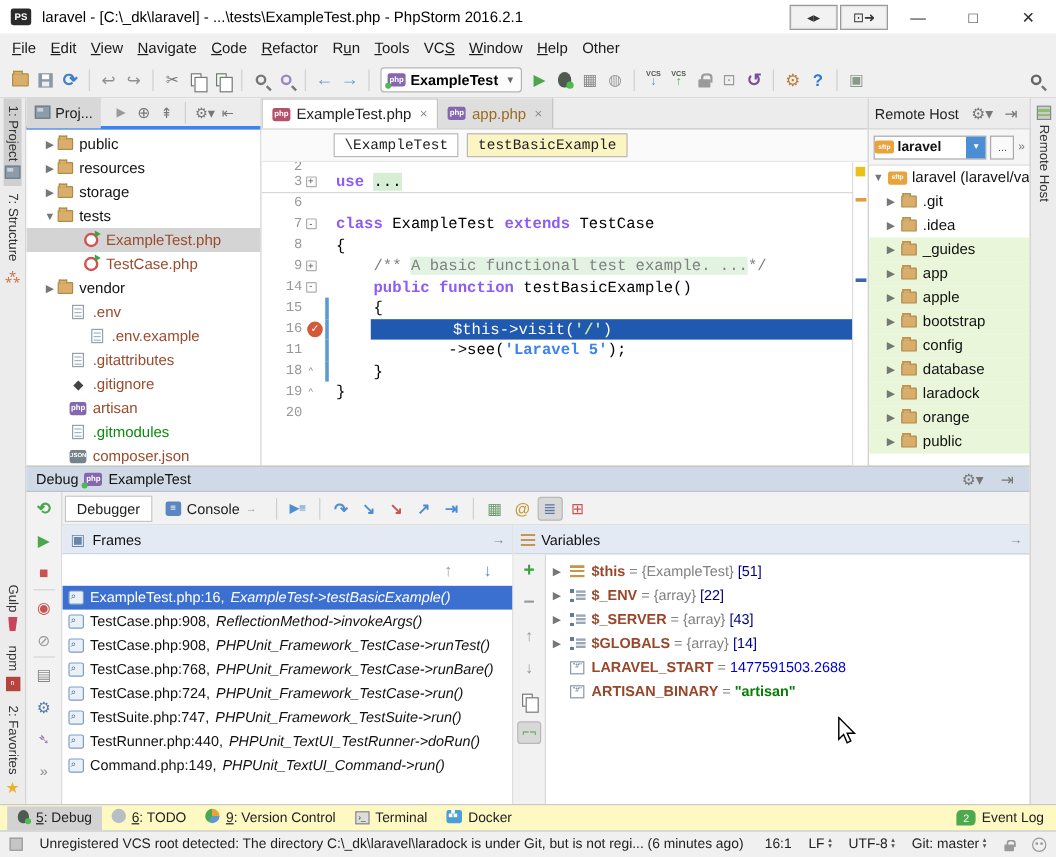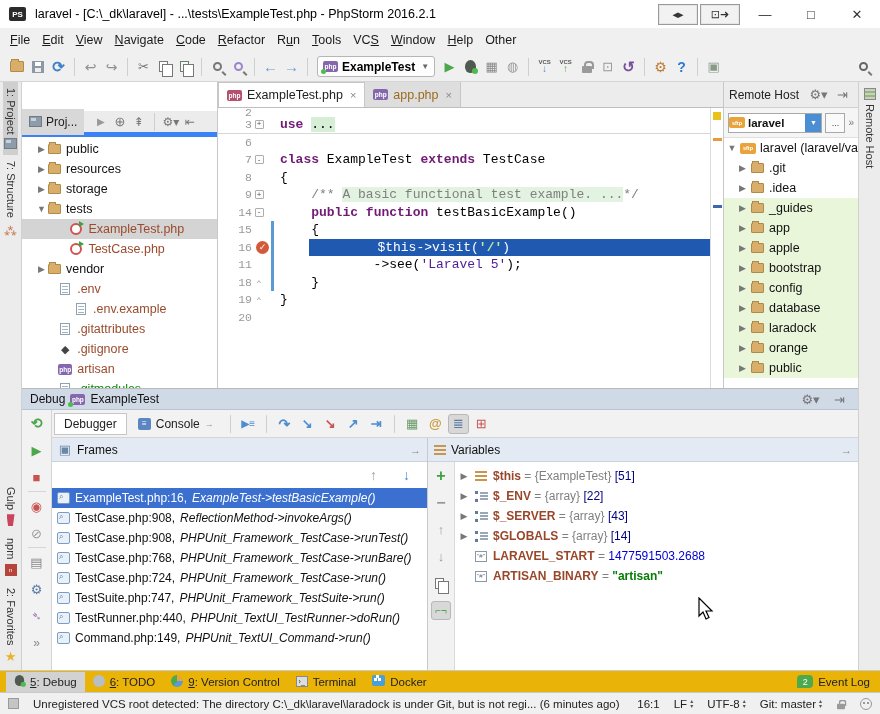--- a/index.html
+++ b/index.html
@@ -44,21 +44,21 @@
 .stripe-left{border-right:1px solid #D0D0D0;}
 .stripe-right{border-left:1px solid #D0D0D0;}
 .vbtn{writing-mode:vertical-lr;display:flex;align-items:center;padding:6px 1px;gap:4px;}
 .vbtn.active{background:#CFCFCF;}
 .vbtn .vicon{writing-mode:horizontal-tb;}
 .stripe .spacer{flex:1;}
 .workspace{flex:1;display:flex;flex-direction:column;width:836px;}
 .top-area{display:flex;height:306px;}
 
 .project{width:196px;display:flex;flex-direction:column;border-right:1px solid #C8C8C8;background:#FFF;}
-.pp-header{height:26px;background:#ECECEC;border-bottom:5px solid #3b82f6;display:flex;align-items:center;margin-top:29px;}
+.pp-header{height:26px;background:#ECECEC;border-bottom:3px solid #3b82f6;display:flex;align-items:center;}
 .pp-tab{height:26px;display:flex;align-items:center;background:#D8D8D8;padding:0 7px;gap:4px;font-size:12px;color:#222;}
 .pp-icons{display:flex;align-items:center;margin-left:8px;gap:2px;color:#777;}
 .pp-icons .g{width:17px;}
 .tree{flex:1;overflow:hidden;padding-top:2px;}
 .trow{height:20px;display:flex;align-items:center;font-size:12.5px;white-space:nowrap;}
 .trow .arr{width:11px;font-size:9px;color:#777;text-align:center;flex:none;}
 .trow .ticon{margin-right:5px;flex:none;display:inline-flex;align-items:center;justify-content:center;width:14px;}
 .trow.selected{background:#D4D4D4;}
 .tfolder{width:13px;height:10px;background:#D8AE6A;border:1px solid #AE8B4B;border-radius:1px;position:relative;display:inline-block;}
 .tfolder:before{content:"";position:absolute;top:-3px;left:0;width:5px;height:2px;background:#D8AE6A;border:1px solid #AE8B4B;border-bottom:none;}
@@ -90,24 +90,24 @@
 .crow .gut{width:56px;flex:none;display:flex;align-items:center;height:100%;position:relative;}
 .crow .lnum{width:34px;text-align:right;color:#999;font-size:11.5px;font-family:"Liberation Mono",monospace;}
 .crow .fold{width:14px;text-align:center;font-size:8px;color:#888;display:flex;align-items:center;justify-content:center;}
 .crow .fold.fbox{width:9px;height:9px;border:1px solid #AEAEAE;background:#FCFCFC;border-radius:1px;font-size:8px;line-height:8px;color:#555;margin:0 2.5px;}
 .crow .vcsbar{position:absolute;right:0px;top:0;width:3px;height:100%;background:#5B9BD5;}
 .crow .ctext{font-family:"Liberation Mono",monospace;font-size:13px;white-space:pre;padding-left:6px;flex:1;height:100%;display:flex;align-items:center;}
 .crow.exec .ctext{background:#2059B0;margin-left:35px;}
 .crow.sepline{border-bottom:1px solid #D8D8D8;}
 .crow.exec .ctext, .crow.exec .tk-kw, .crow.exec .tk-pl{color:#FFF;}
 .crow.exec .tk-st{color:#BFE6A0;font-weight:bold;}
-.tk-kw{color:#701a75;font-weight:bold;}
+.tk-kw{color:#8b5cf6;font-weight:bold;}
 .tk-pl{color:#000;}
 .tk-cm{color:#808080;}
-.tk-st{color:#4c1d95;font-weight:normal;}
+.tk-st{color:#3b82f6;font-weight:bold;}
 .tk-fold{background:#D5EED5;color:#000;}
 .tk-foldc{background:#E2F3E2;color:#808080;}
 .bp{position:absolute;left:38px;top:2px;width:13px;height:13px;background:#D3593B;border-radius:50%;color:#FFF;font-size:9px;display:flex;align-items:center;justify-content:center;}
 .estripe{width:13px;background:#FFFFFF;border-left:1px solid #DCDCDC;position:relative;flex:none;}
 .em{position:absolute;left:2px;}
 .em-yellow{top:4px;width:8px;height:8px;background:#E8C21A;}
 .em-orange{top:30px;width:9px;height:3px;background:#E89B3C;}
 .em-blue{top:97px;width:9px;height:3px;background:#3E66B0;}
 
 .remote{width:135px;display:flex;flex-direction:column;border-left:1px solid #C8C8C8;background:#FFF;}
@@ -158,21 +158,21 @@
 .vgray{color:#808080;white-space:pre;}
 .vbracket{color:#000080;}
 .vnum{color:#0000D0;}
 .vstr{color:#067D06;font-weight:bold;}
 .ic-obj{width:12px;height:10px;background:linear-gradient(#C8954B 0 2px,transparent 2px 4px,#C8954B 4px 6px,transparent 6px 8px,#C8954B 8px 10px);}
 .ic-arr{width:12px;height:11px;background:linear-gradient(90deg,transparent 0 4px,#9AA7B5 4px);-webkit-mask:none;position:relative;}
 .ic-arr{background:none;border-left:3px dotted #5F7C9E;}
 .ic-arr:before{content:"";position:absolute;left:2px;top:1px;width:8px;height:2px;background:#9AA7B5;box-shadow:0 3px 0 #9AA7B5,0 6px 0 #9AA7B5;}
 .ic-prim{width:12px;height:11px;border:1px solid #8A97A4;font-size:6px;color:#5A6B7C;display:inline-flex;align-items:center;justify-content:center;}
 
-.bottombar{height:22px;background:#eab308;border-top:1px solid #C9C9C9;display:flex;align-items:center;padding:0 6px;font-size:11.5px;color:#222;}
+.bottombar{height:22px;background:#fef9c3;border-top:1px solid #C9C9C9;display:flex;align-items:center;padding:0 6px;font-size:11.5px;color:#222;}
 .bb-item{display:flex;align-items:center;gap:5px;padding:2px 8px;height:20px;}
 .bb-item.active{background:#D2D2D2;}
 .bb-right{margin-left:auto;display:flex;align-items:center;gap:5px;padding-right:4px;}
 .badge{width:16px;height:13px;background:#4DA94D;color:#FFF;border-radius:4px 4px 4px 1px;font-size:9px;display:flex;align-items:center;justify-content:center;}
 .statusbar{height:22px;background:#F0F0F0;border-top:1px solid #C9C9C9;display:flex;align-items:center;padding:0 8px;font-size:11.5px;color:#222;gap:14px;}
 .sb-sq{width:11px;height:11px;background:#C5C5C5;border:1px solid #9A9A9A;flex:none;}
 .sb-msg{white-space:nowrap;overflow:hidden;flex:1;}
 .sb-item{white-space:nowrap;display:flex;align-items:center;gap:1px;}
 .updn{display:inline-flex;flex-direction:column;font-size:6px;line-height:5px;color:#555;margin-left:2px;}
 .i-todo,.i-vc,.i-docker,.i-face{display:inline-block;}
@@ -438,20 +438,24 @@
             <div class="etab active">
               <span class="phpico red">php</span>
               <span>ExampleTest.php</span>
               <span class="close">×</span>
             </div>
             <div class="etab">
               <span class="phpico">php</span>
               <span class="etab-inactive" style="color: rgb(154, 107, 31);">app.php</span>
               <span class="close">×</span>
             </div>
+          </div>
+        <div class="crumb-row" id="crumbs">
+            <div class="crumb">\ExampleTest</div>
+            <div class="crumb yellow">testBasicExample</div>
           </div>
         <div class="code-wrap">
           <div class="code-area" id="code">
               <div class="crow" style="height: 8px; overflow: hidden; align-items: flex-start;">
                 <span class="gut">
                   <span class="lnum">2</span>
                   <span class="fold"></span>
                 </span>
                 <span class="ctext"></span>
               </div>

